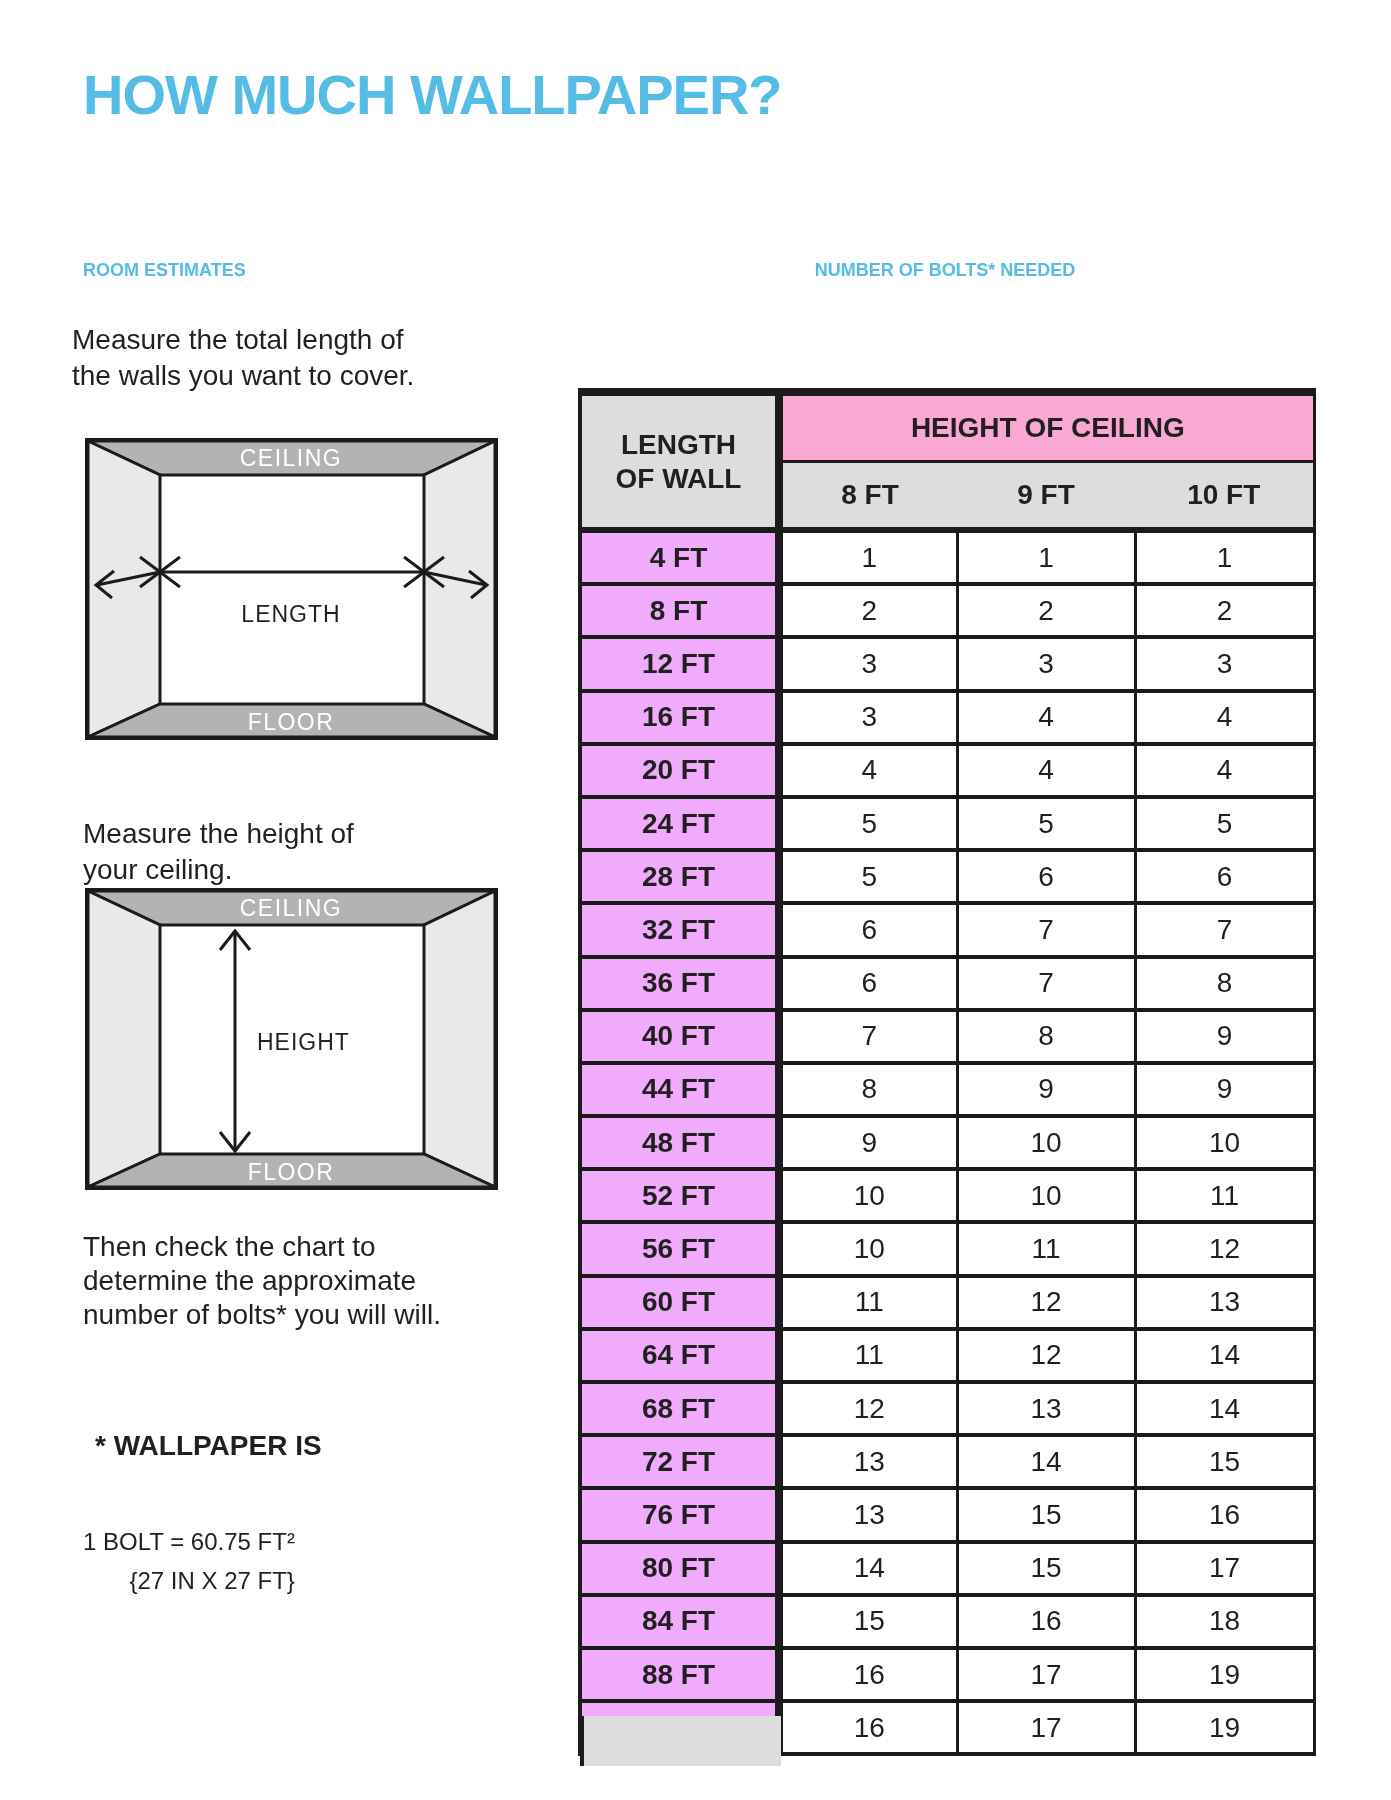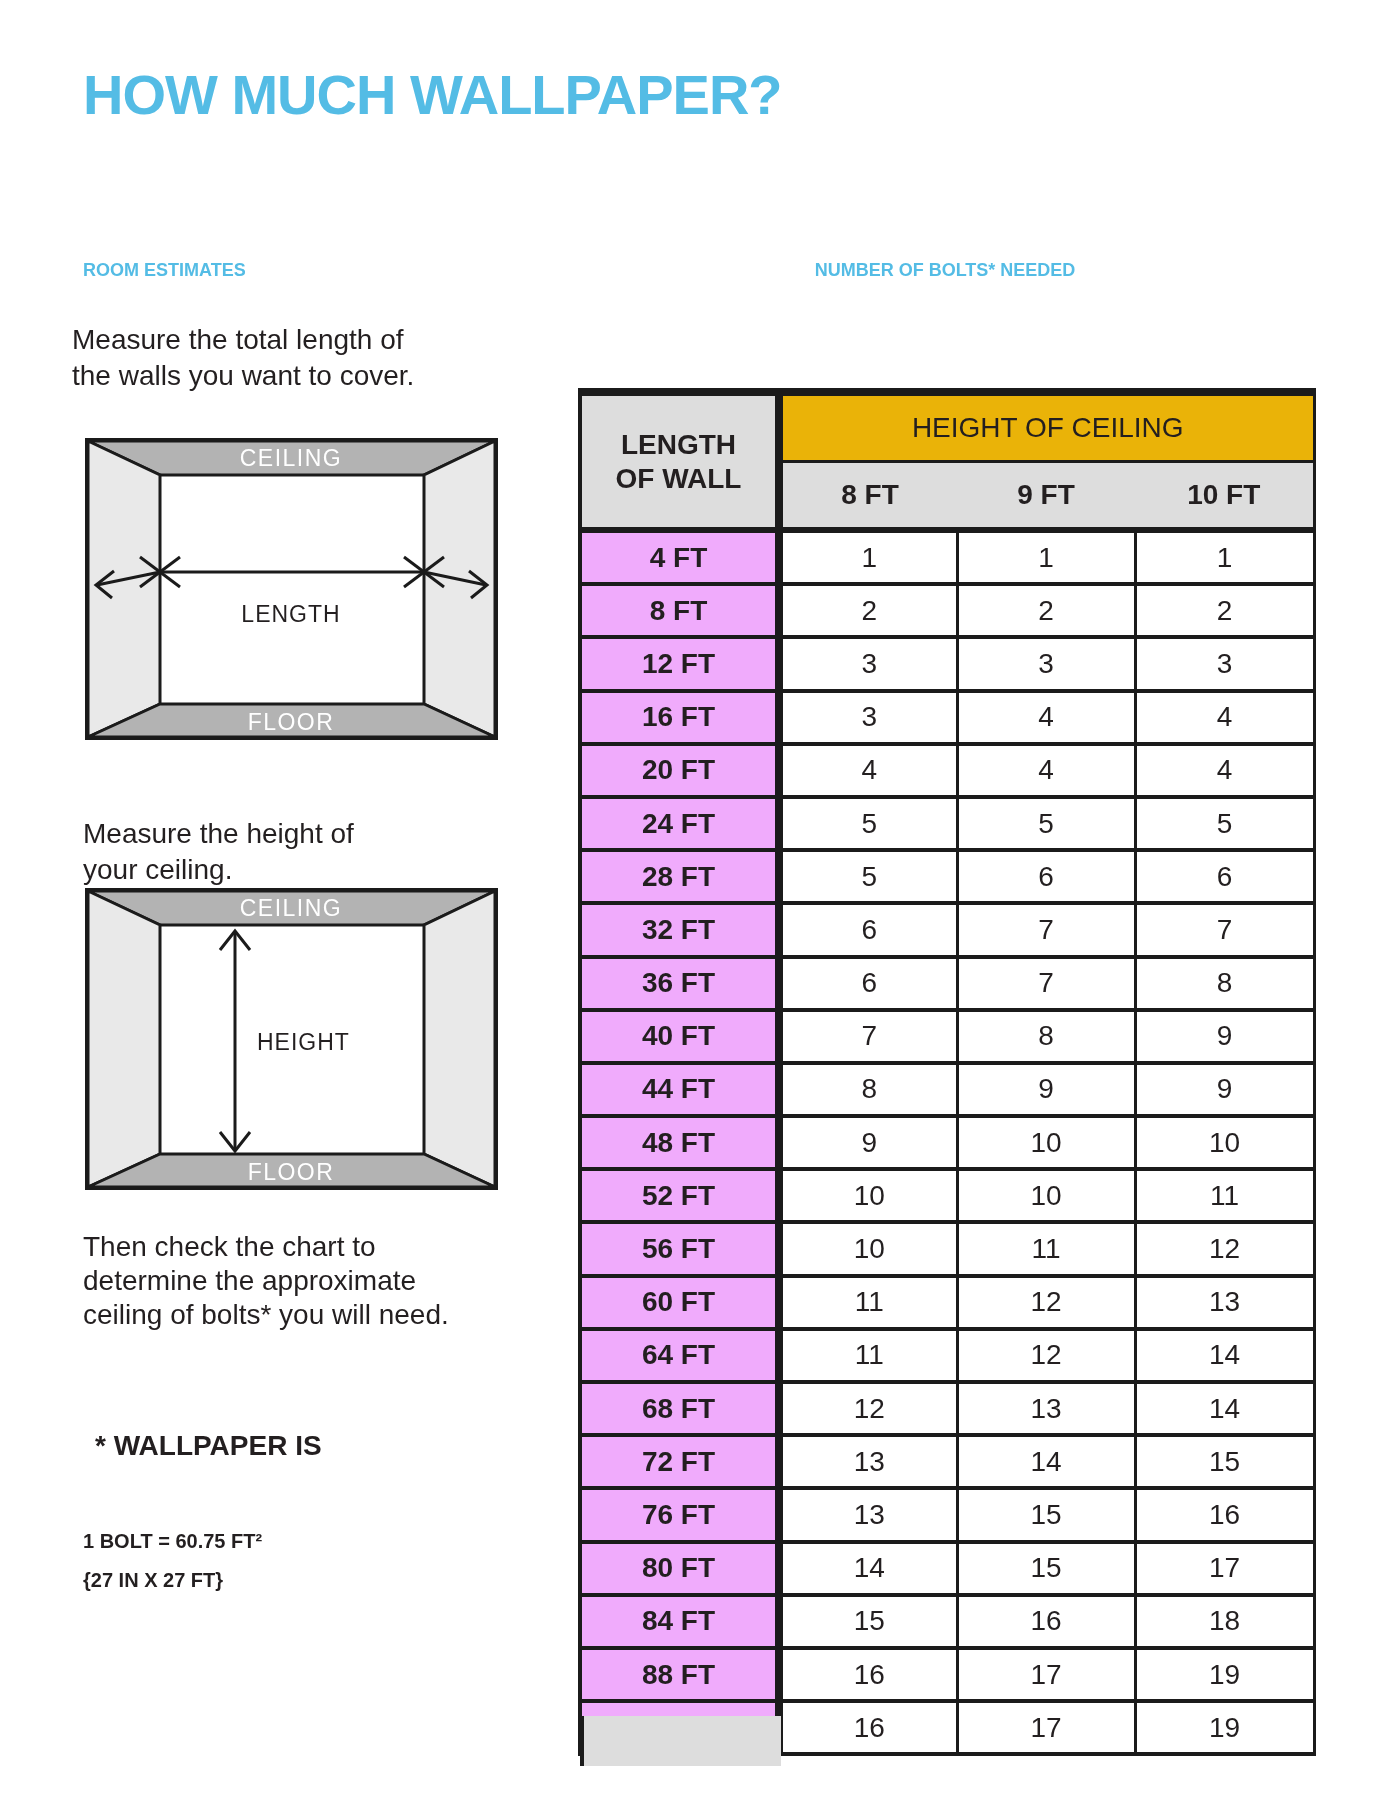--- a/index.html
+++ b/index.html
@@ -13,38 +13,38 @@
     left:83px;top:62px;font-size:56px;font-weight:bold;color:#54bce5;
     letter-spacing:-1px;white-space:nowrap;
   }
   .section-heading{
     font-size:18px;font-weight:bold;color:#54bce5;white-space:nowrap;
   }
   .body-text{font-size:28px;line-height:36px;color:#231f20;}
   .body-text div{white-space:nowrap;}
   .footnote{font-size:28px;font-weight:bold;line-height:37px;}
   .footnote .indent{padding-left:23px;}
-  .bolt-info{font-size:20px;font-weight:bold;line-height:39px;}
+  .bolt-info{font-size:24px;font-weight:normal;line-height:39px;text-align:right;}
   svg text{font-family:"Liberation Sans","DejaVu Sans",sans-serif;}
 
   
   table.bolts{
     position:absolute;left:578px;top:388px;width:734px;
     border-collapse:collapse;table-layout:fixed;
   }
   table.bolts td{
     text-align:center;vertical-align:middle;font-size:28px;color:#231f20;
   }
   td.corner{
     background:#dddddd;font-weight:bold;line-height:34px;
     border-top:8px solid #1b1b1b;border-left:4px solid #1b1b1b;
     border-right:8px solid #1b1b1b;border-bottom:6px solid #1b1b1b;
   }
   td.group{
-    background:#eab308;font-weight:normal;height:62px;
+    background:#f9a8d4;font-weight:bold;height:62px;
     border-top:8px solid #1b1b1b;border-bottom:3px solid #1b1b1b;
     border-right:3px solid #1b1b1b;border-left:none;
   }
   td.sub{
     background:#dddddd;font-weight:bold;height:62px;
     border-left:none;border-right:none;border-bottom:6px solid #1b1b1b;
   }
   td.sub:last-child{border-right:3px solid #1b1b1b;}
   td.rowlabel{
     background:#f0abfc;font-weight:bold;height:47.2px;
@@ -113,21 +113,21 @@
     <line x1="150" y1="44" x2="150" y2="262"></line>
     <polyline points="135,62 150,43 165,62"></polyline>
     <polyline points="135,244 150,263 165,244"></polyline>
   </g>
   <text x="172" y="162" font-size="23" letter-spacing="1" fill="#231f20">HEIGHT</text>
 </svg>
 
 <div class="abs body-text" style="left:83px;top:1230px;line-height:34px;">
   <div>Then check the chart to</div>
   <div>determine the approximate</div>
-  <div>ceiling of bolts* you will need.</div>
+  <div>number of bolts* you will will.</div>
 </div>
 
 <div class="abs footnote" style="left:95px;top:1427px;">
   <div>* WALLPAPER IS</div>
 </div>
 
 <div class="abs bolt-info" style="left:83px;top:1522px;">
   <div>1 BOLT = 60.75 FT²</div>
   <div>{27 IN X 27 FT}</div>
 </div>

